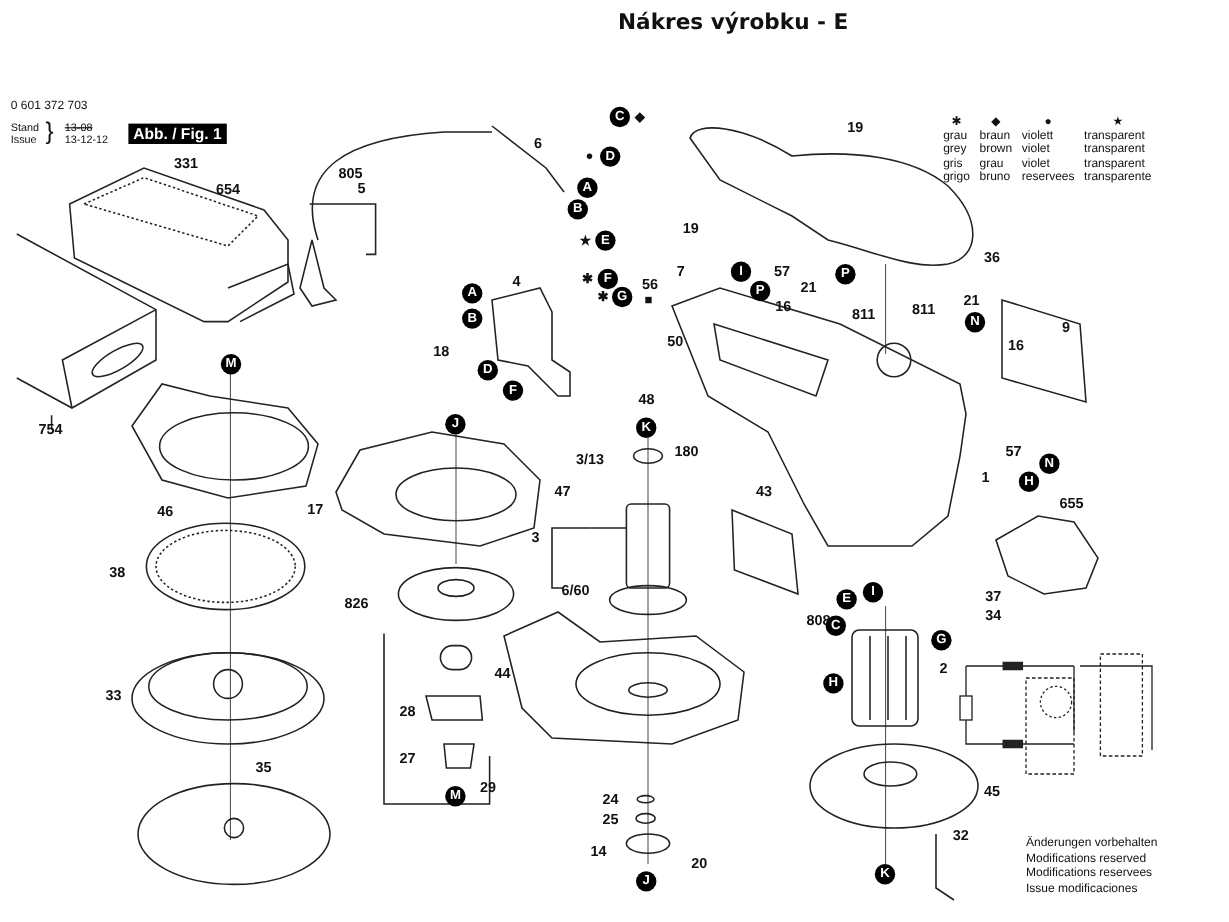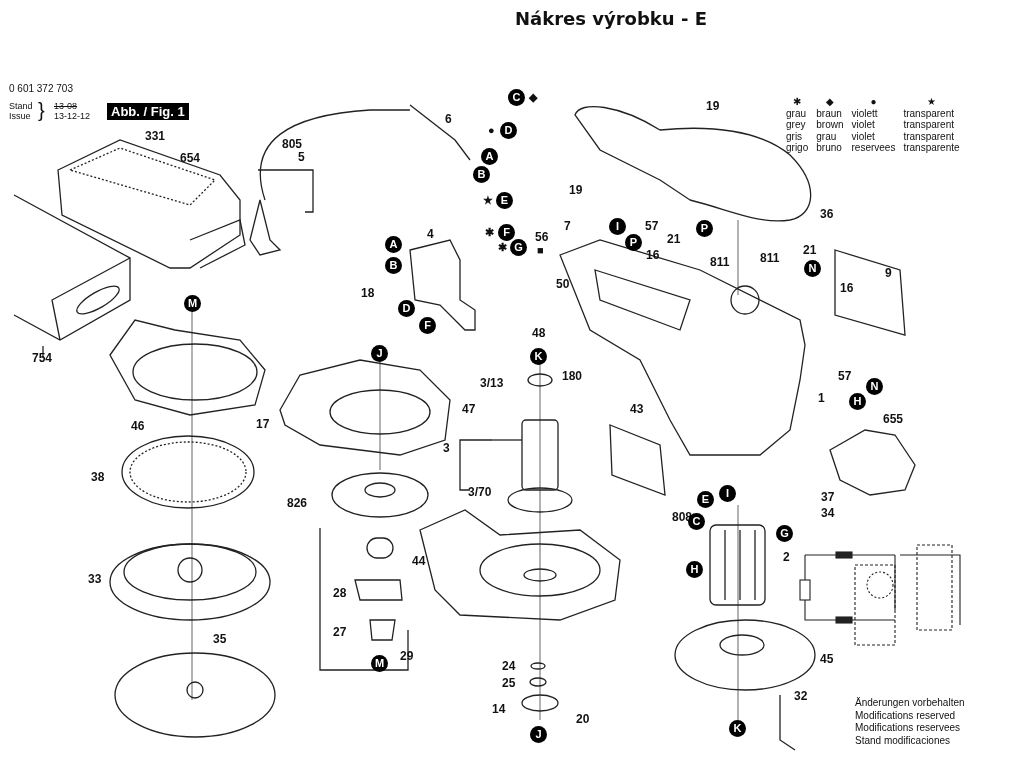--- a/index.html
+++ b/index.html
@@ -72,21 +72,21 @@
       <td>transparente</td>
     </tr>
   </tbody>
     </table>
 </div>
 
 <div class="notes">
   <div>Änderungen vorbehalten</div>
   <div>Modifications reserved</div>
   <div>Modifications reservees</div>
-  <div>Stand modificaciones</div>
+  <div>Issue modificaciones</div>
 </div>
 
 <svg class="draw" width="1024" height="768" viewBox="0 0 1024 768">
   <g fill="none" stroke="#222" stroke-width="1.3">
 
     <g>
       <path d="M58 170 L120 140 L220 175 L240 200 L240 235 L190 268 L170 268 L62 215 Z"></path>
       <path d="M70 170 L120 148 L215 180 L190 205 Z" stroke-dasharray="2 2"></path>
       <path d="M190 240 L240 220 L245 245 L200 268"></path>
     </g>
@@ -232,21 +232,21 @@
 <div class="lbl" style="left:562px;top:370px">180</div>
 <div class="lbl" style="left:818px;top:392px">1</div>
 <div class="lbl" style="left:883px;top:413px">655</div>
 <div class="lbl" style="left:630px;top:403px">43</div>
 <div class="lbl" style="left:131px;top:420px">46</div>
 <div class="lbl" style="left:256px;top:418px">17</div>
 <div class="lbl" style="left:462px;top:403px">47</div>
 <div class="lbl" style="left:91px;top:471px">38</div>
 <div class="lbl" style="left:480px;top:377px">3/13</div>
 <div class="lbl" style="left:443px;top:442px">3</div>
-<div class="lbl" style="left:468px;top:486px">3/70</div>
+<div class="lbl" style="left:468px;top:486px">6/60</div>
 <div class="lbl" style="left:287px;top:497px">826</div>
 <div class="lbl" style="left:412px;top:555px">44</div>
 <div class="lbl" style="left:333px;top:587px">28</div>
 <div class="lbl" style="left:333px;top:626px">27</div>
 <div class="lbl" style="left:400px;top:650px">29</div>
 <div class="lbl" style="left:88px;top:573px">33</div>
 <div class="lbl" style="left:213px;top:633px">35</div>
 <div class="lbl" style="left:502px;top:660px">24</div>
 <div class="lbl" style="left:502px;top:677px">25</div>
 <div class="lbl" style="left:492px;top:703px">14</div>

